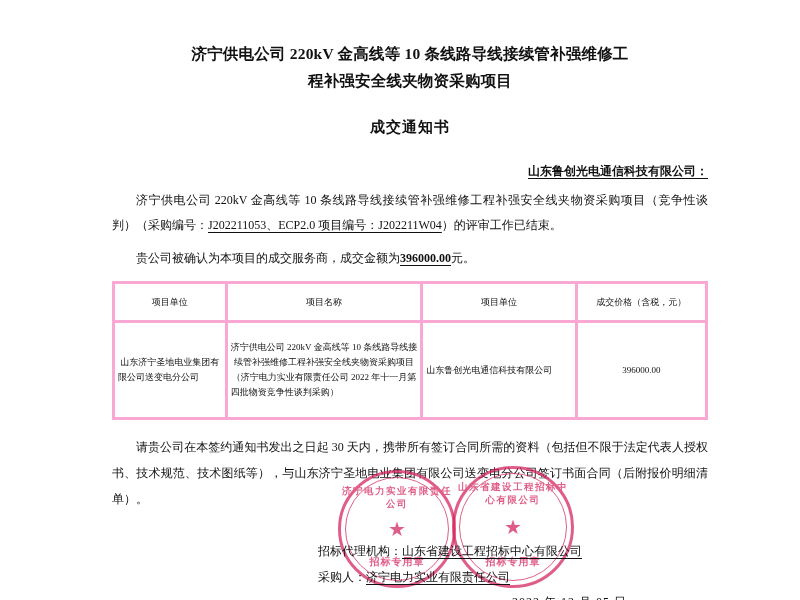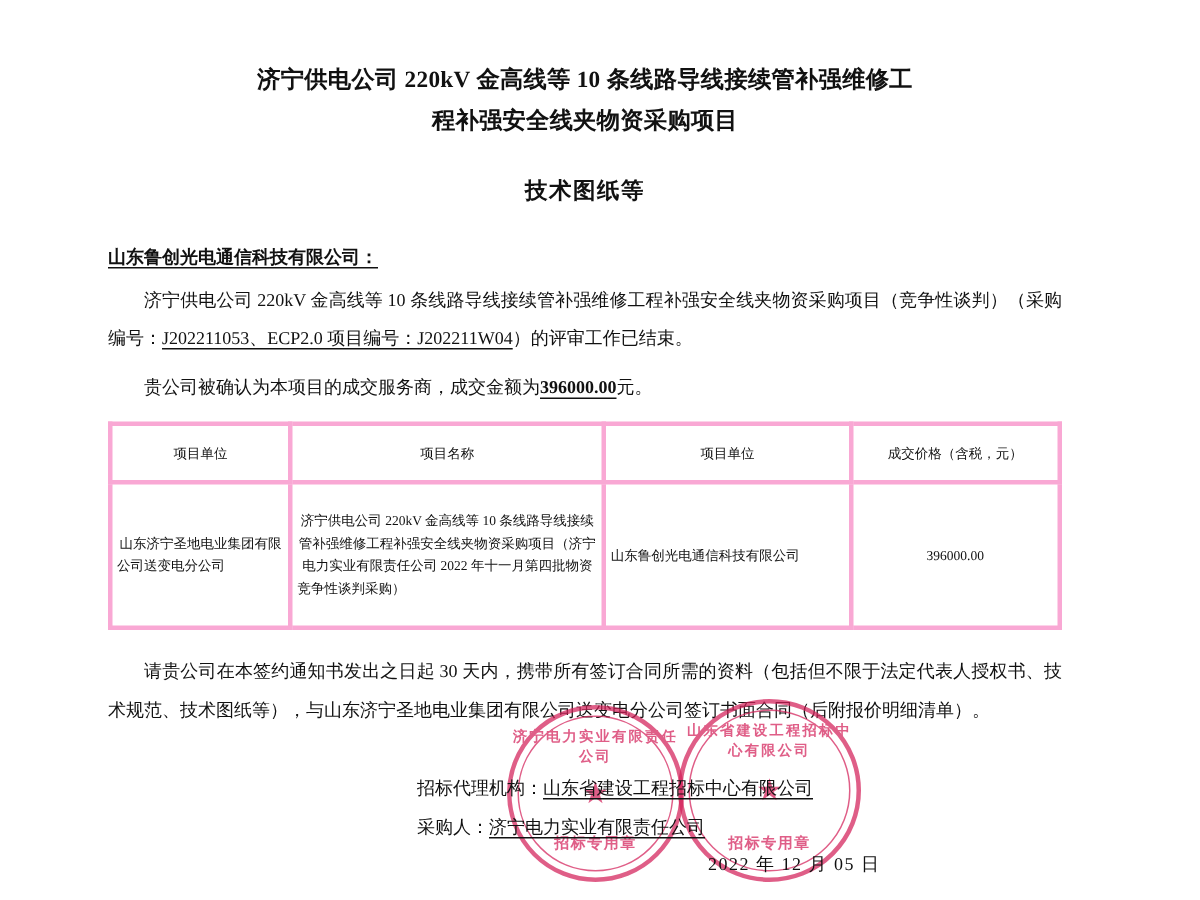--- a/index.html
+++ b/index.html
@@ -13,21 +13,21 @@
     font-family: "Liberation Serif", "DejaVu Serif", serif;
     color: #111;
     position: relative;
     overflow: hidden;
   }
   .page {
     position: relative;
     width: 800px;
     height: 600px;
     box-sizing: border-box;
-    padding: 34px 92px 0 72px;
+    padding: 34px 92px 0 112px;
   }
   .doc-title {
     text-align: center;
     font-size: 15.5px;
     font-weight: bold;
     line-height: 27px;
     letter-spacing: 0.2px;
     margin: 6px 0 0 0;
   }
   .doc-subtitle {
@@ -36,20 +36,21 @@
     font-weight: bold;
     margin-top: 24px;
     letter-spacing: 1px;
   }
   .addressee {
     margin-top: 26px;
     font-size: 12px;
     font-weight: bold;
     text-decoration: underline;
     text-underline-offset: 3px;
+    text-align: right;
   }
   .para {
     font-size: 12px;
     line-height: 25px;
     text-align: justify;
     margin-top: 8px;
     text-indent: 24px;
   }
   .para .u {
     text-decoration: underline;
@@ -180,21 +181,21 @@
 </head>
 <body>
 
 <div class="page">
 
   <div class="doc-title">
     <div>济宁供电公司 220kV 金高线等 10 条线路导线接续管补强维修工</div>
     <div>程补强安全线夹物资采购项目</div>
   </div>
 
-  <div class="doc-subtitle">技术图纸等</div>
+  <div class="doc-subtitle">成交通知书</div>
 
   <div class="addressee">山东鲁创光电通信科技有限公司：</div>
 
   <div class="para">
     <span>济宁供电公司 220kV 金高线等 10 条线路导线接续管补强维</span><span>修工程补强安全线夹物资采购项目（竞争性谈判）（采购编号：</span><span class="u">J202211053、ECP2.0 项目编号：J202211W04</span><span>）的评审工作已结束。</span>
   </div>
 
   <div class="para">
     <span>贵公司被确认为本项目的成交服务商，成交金额为</span><b class="u">396000.00</b><span>元。</span>
   </div>

